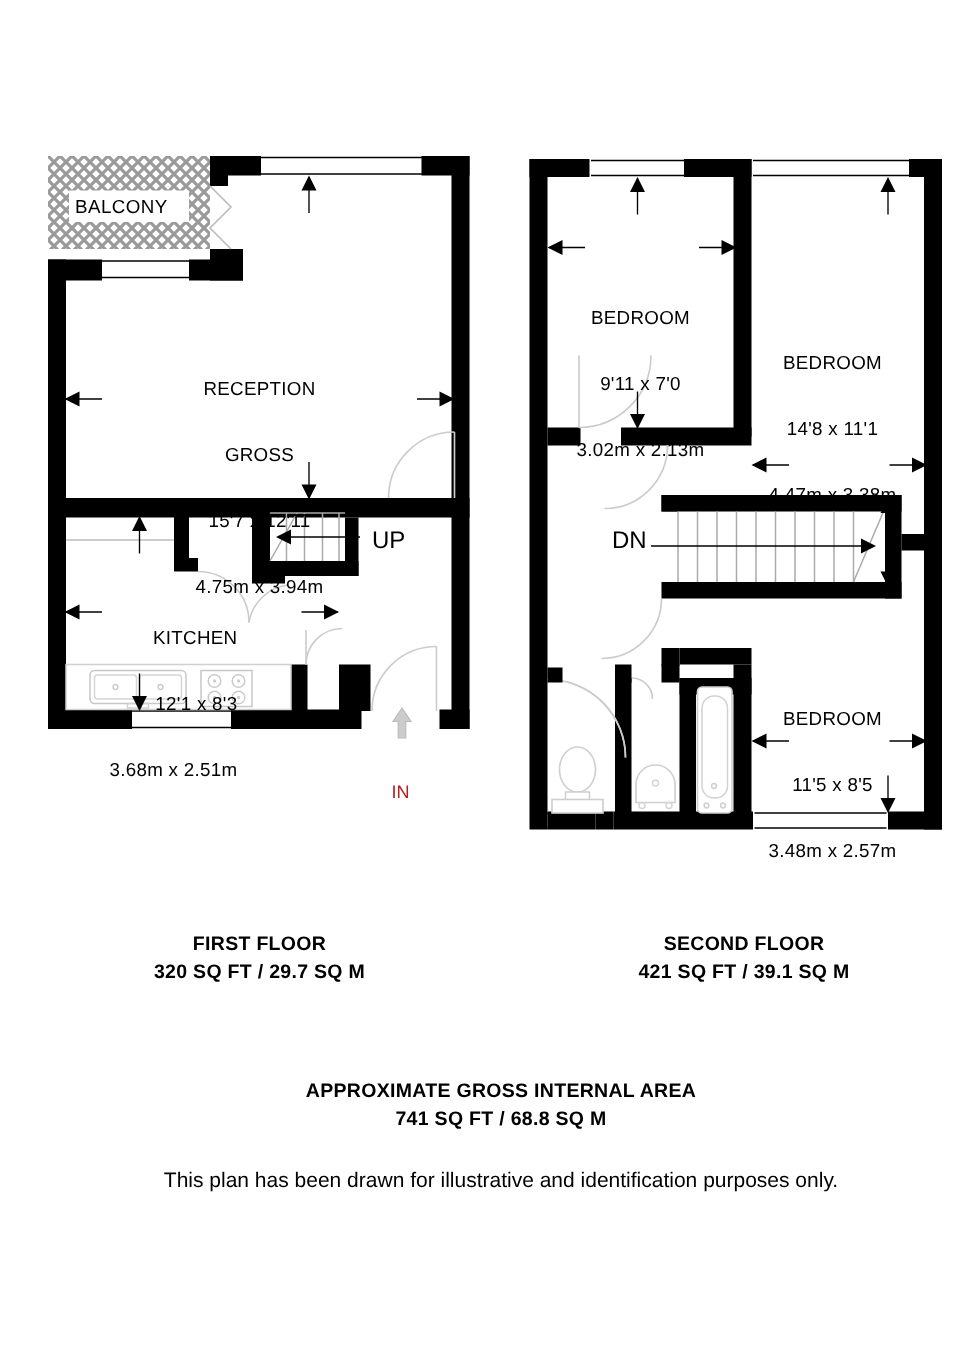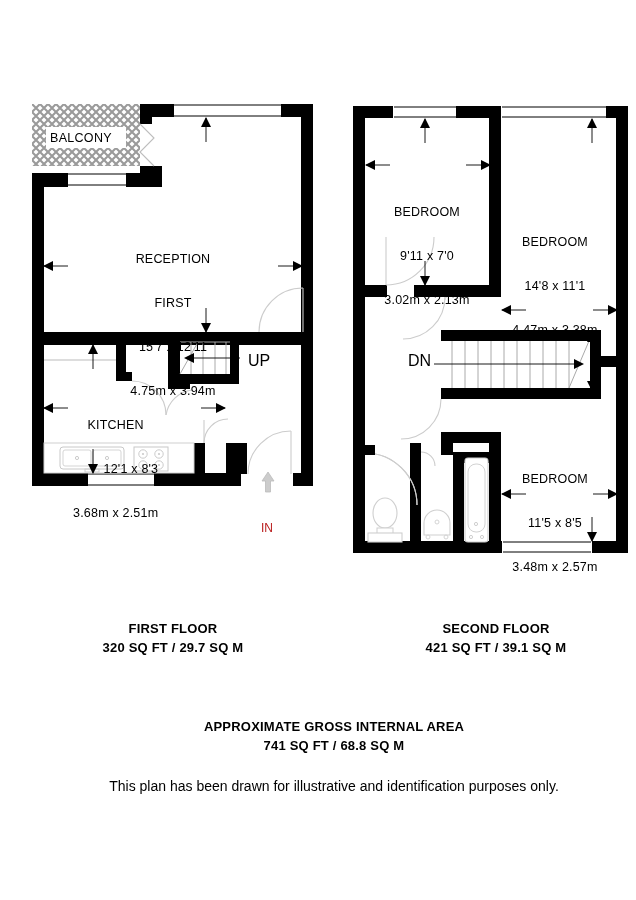--- a/index.html
+++ b/index.html
@@ -386,27 +386,27 @@
         <line x1="576" y1="517" x2="576" y2="541"></line>
         <path d="M571,532 L576,542 L581,532 Z" fill="#000000" stroke="none"></path>
       </g>
     </g>
   </svg>
 
   <div class="txt balcony-label" style="left:34px; top:131px;">BALCONY</div>
 
   <div class="txt room-label ctr" style="left:157px; top:222px;">
     <div>RECEPTION</div>
-    <div>FIRST</div>
+    <div>GROSS</div>
     <div>15'7 x 12'11</div>
     <div>4.75m x 3.94m</div>
   </div>
 
   <div class="txt room-label" style="left:57px; top:388px;">
-    <div style="text-align:center">KITCHEN</div>
+    <div style="text-align:right">KITCHEN</div>
     <div style="text-align:right">12'1 x 8'3</div>
     <div style="text-align:left">3.68m x 2.51m</div>
   </div>
 
   <div class="txt small-label" style="left:232px; top:352px;">UP</div>
 
   <div class="txt in-label" style="left:245px; top:492px;">IN</div>
 
   <div class="txt room-label ctr" style="left:411px; top:175px;">
     <div>BEDROOM</div>

